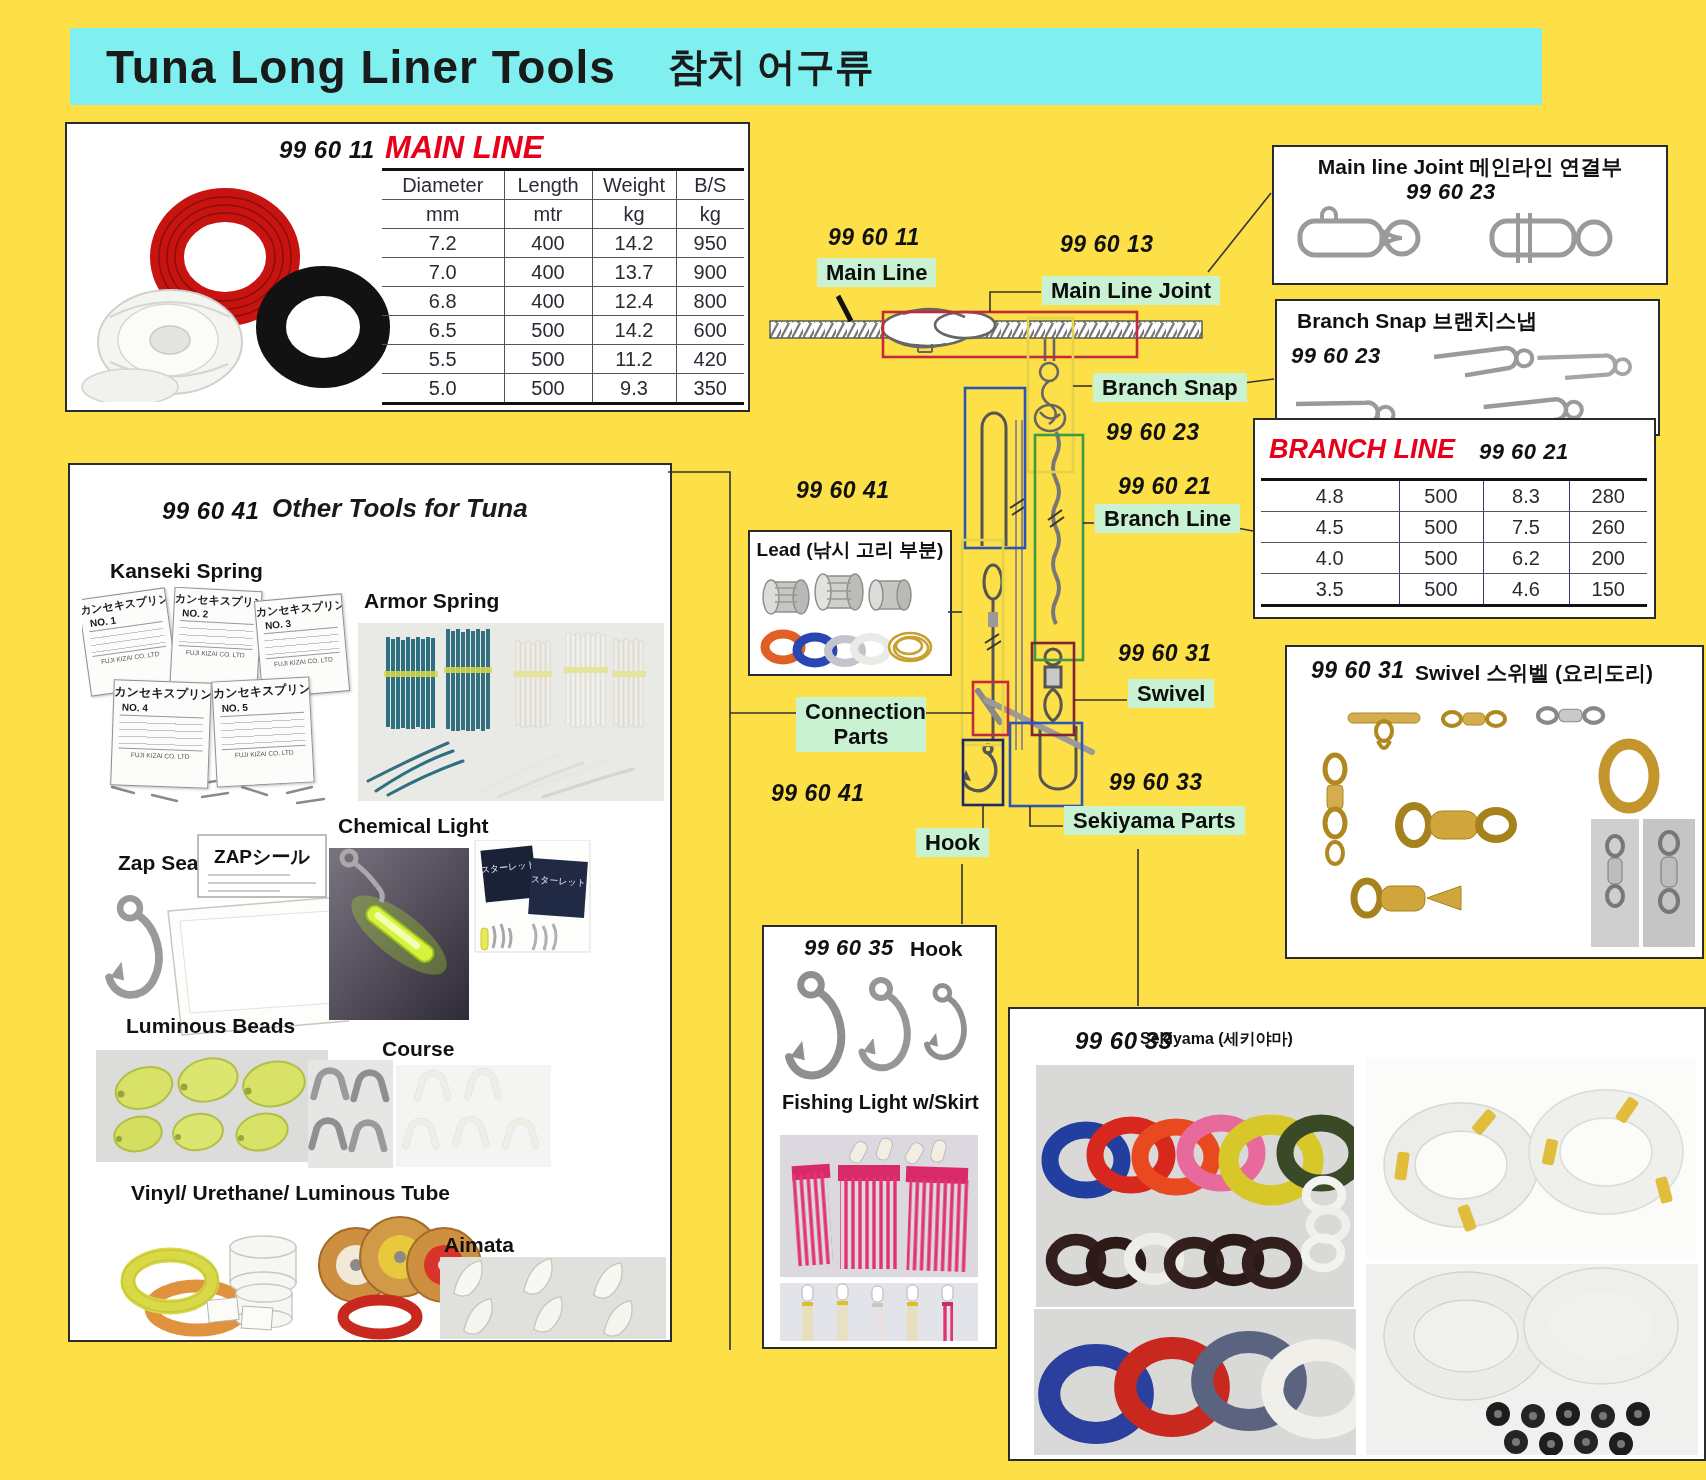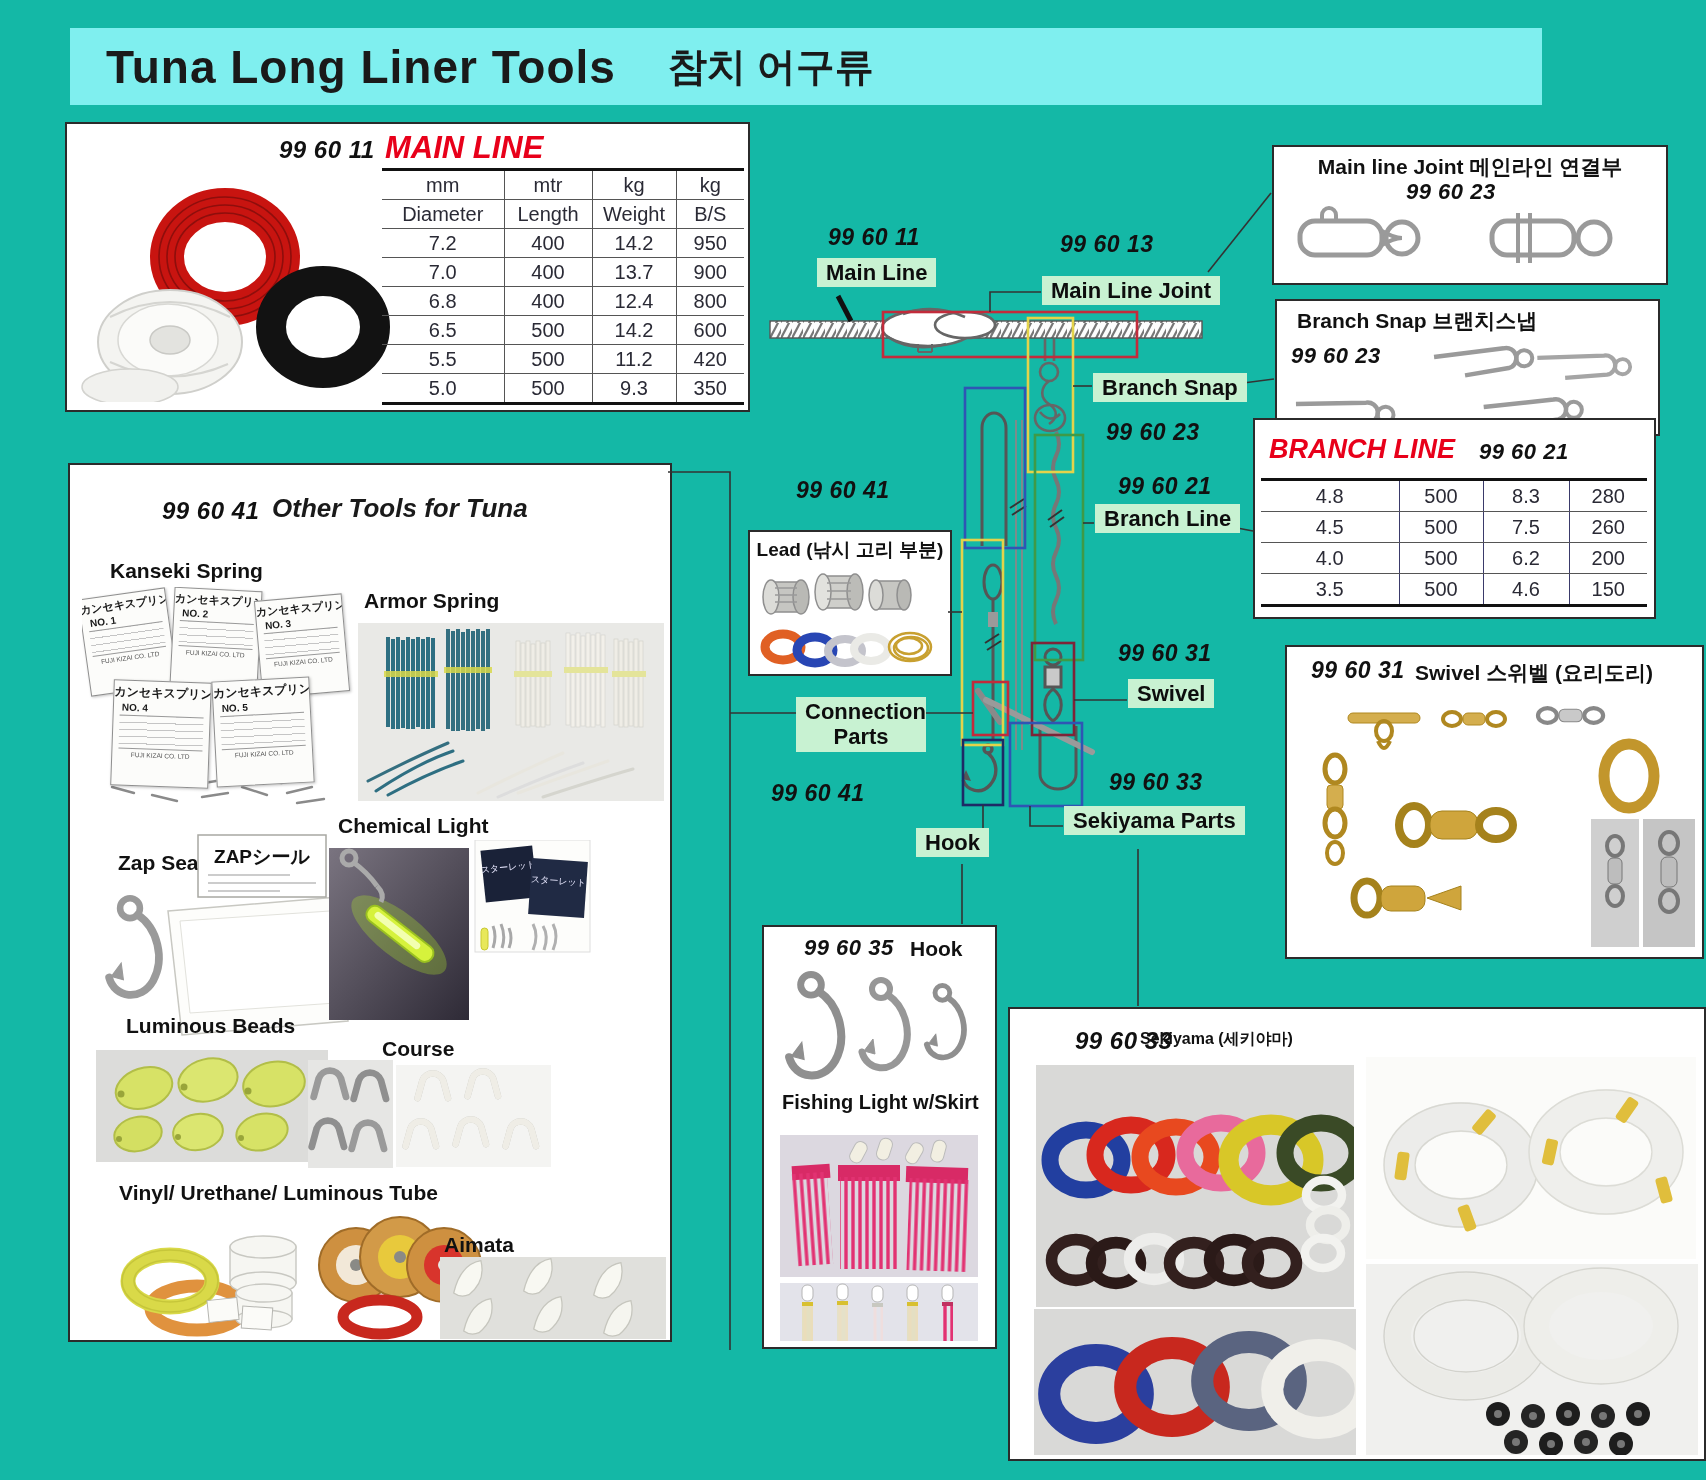--- a/index.html
+++ b/index.html
@@ -1,16 +1,16 @@
 <!DOCTYPE html>
 <html><head>
 <meta charset="utf-8">
 <style>
   html,body{margin:0;padding:0;background:#fff;}
-  .canvas{position:relative;width:1706px;height:1480px;background:#14b8a6;overflow:hidden;
+  .canvas{position:relative;width:1706px;height:1480px;background:#fde047;overflow:hidden;
           font-family:"Liberation Sans",sans-serif;color:#1a1a1a;}
   .abs{position:absolute;}
   .box{position:absolute;background:#fff;border:2px solid #2b2b2b;z-index:2;}
   .code{font-style:italic;font-weight:bold;font-size:23px;white-space:nowrap;letter-spacing:.5px;color:#111;}
   .btl{font-weight:bold;font-size:21px;white-space:nowrap;color:#111;}
   .lbl{font-weight:bold;font-size:21px;white-space:nowrap;color:#111;position:absolute;}
   .glabel{position:absolute;background:#c8f2d2;font-weight:bold;font-size:22px;color:#0d0d0d;
           padding:2px 9px;white-space:nowrap;z-index:5;line-height:1.15;}
   .redtl{color:#e8001a;font-style:italic;font-weight:bold;}
   .hdr{position:absolute;left:70px;top:28px;width:1472px;height:77px;background:#7fefef;
@@ -242,30 +242,30 @@
     </svg>
     <table class="mtable" style="left:315px;top:44px;width:362px;">
       <colgroup>
           <col style="width:122px">
           <col style="width:88px">
           <col style="width:84px">
           <col style="width:68px">
         </colgroup>
       <tbody>
           <tr>
+        <td>Diameter</td>
+            <td>Length</td>
+        <td>Weight</td>
+            <td>B/S</td>
+      </tr>
+      <tr>
         <td>mm</td>
             <td>mtr</td>
         <td>kg</td>
             <td>kg</td>
-      </tr>
-      <tr>
-        <td>Diameter</td>
-            <td>Length</td>
-        <td>Weight</td>
-            <td>B/S</td>
       </tr>
       <tr>
             <td>7.2</td>
             <td>400</td>
             <td>14.2</td>
             <td>950</td>
           </tr>
       <tr>
             <td>7.0</td>
             <td>400</td>
@@ -779,21 +779,21 @@
           <use href="#thimble" transform="translate(8,54) scale(0.8)" stroke="#c2c2bc" stroke-width="11"></use>
           <use href="#thimble" transform="translate(8,54) scale(0.8)" stroke="#efede6"></use>
           <use href="#thimble" transform="translate(58,52) scale(0.8)" stroke="#c2c2bc" stroke-width="11"></use>
           <use href="#thimble" transform="translate(58,52) scale(0.8)" stroke="#efede6"></use>
           <use href="#thimble" transform="translate(108,54) scale(0.8)" stroke="#c2c2bc" stroke-width="11"></use>
           <use href="#thimble" transform="translate(108,54) scale(0.8)" stroke="#efede6"></use>
         </g>
       </svg>
     </div>
 
-    <div class="lbl" style="left:49px;top:716px;text-align:right;">Vinyl/ Urethane/ Luminous Tube</div>
+    <div class="lbl" style="left:61px;top:716px;text-align:right;">Vinyl/ Urethane/ Luminous Tube</div>
     <div class="tile" style="left:42px;top:748px;width:400px;height:127px;">
       <svg width="400" height="127" viewBox="0 0 400 127">
         <ellipse cx="85" cy="95" rx="46" ry="22" fill="none" stroke="#e0923e" stroke-width="13"></ellipse>
         <ellipse cx="58" cy="68" rx="42" ry="26" fill="none" stroke="#d9d948" stroke-width="15"></ellipse>
         <g fill="none" stroke="#c6c63a" stroke-width="1.6">
             <ellipse cx="58" cy="68" rx="48" ry="31"></ellipse>
             <ellipse cx="58" cy="68" rx="36" ry="21"></ellipse>
           </g>
         <g fill="#f6f6f2" stroke="#c8c8c2" stroke-width="1.4">
           <rect x="118" y="34" width="66" height="36"></rect>

